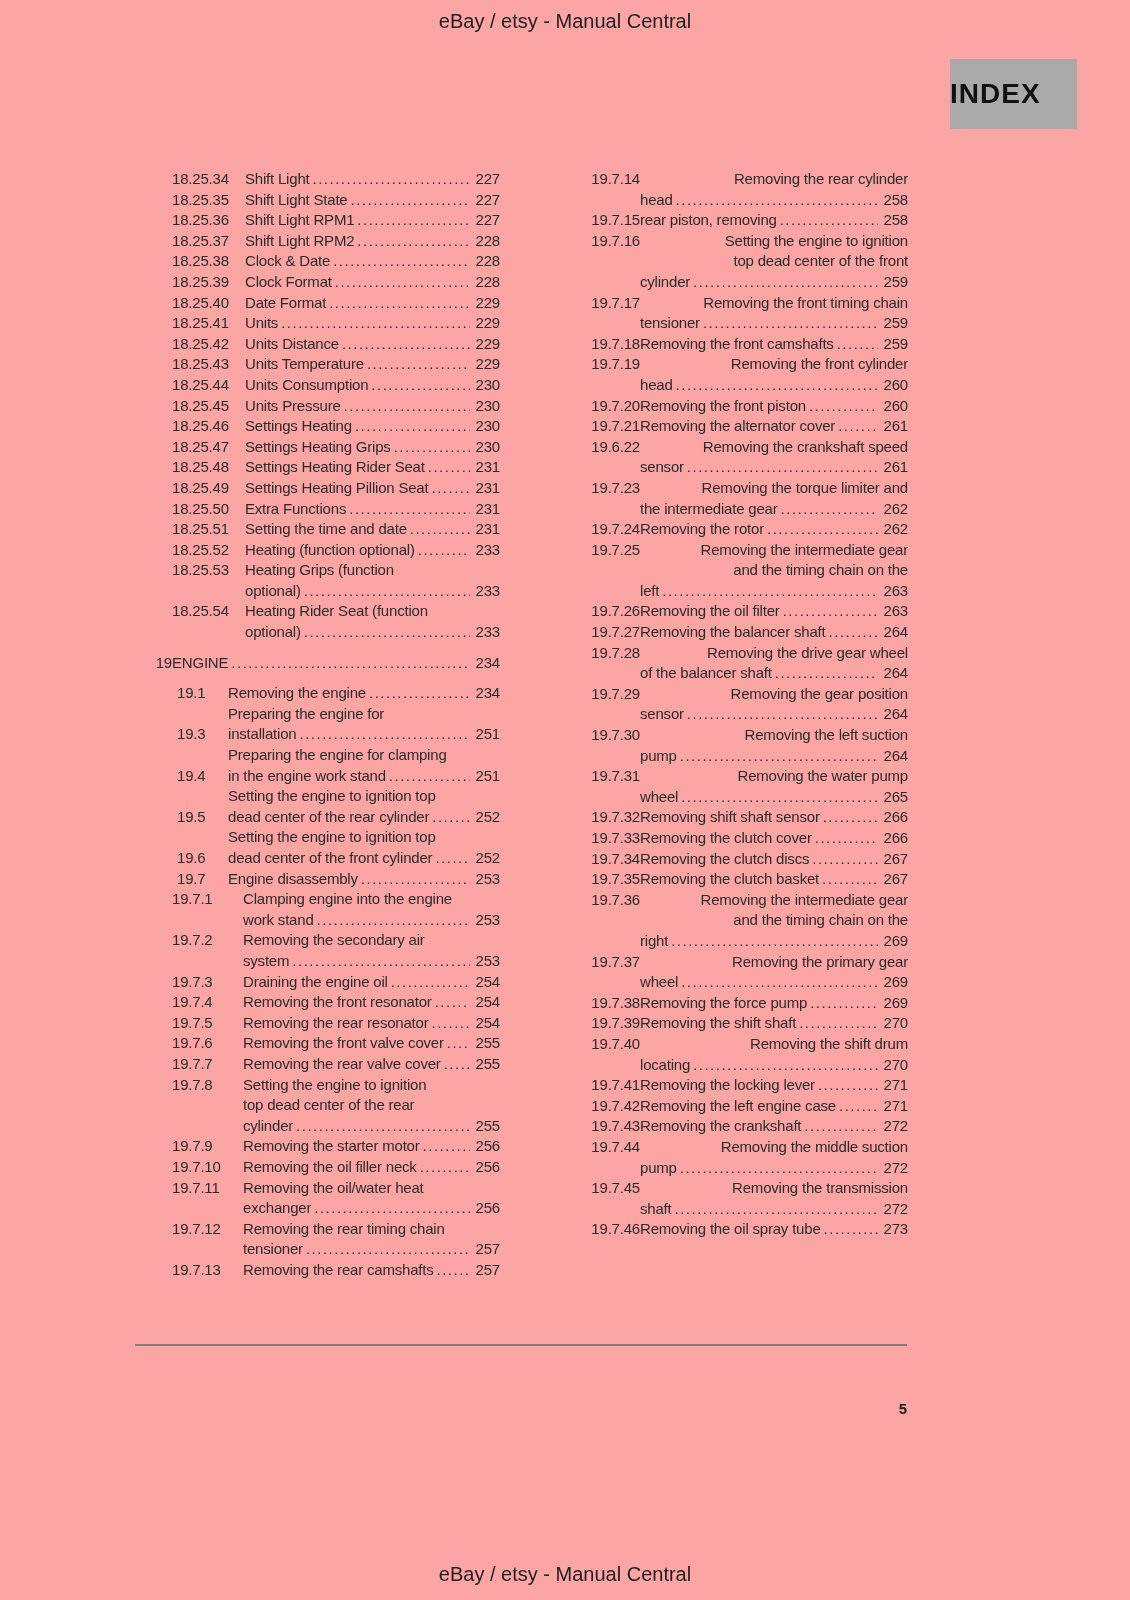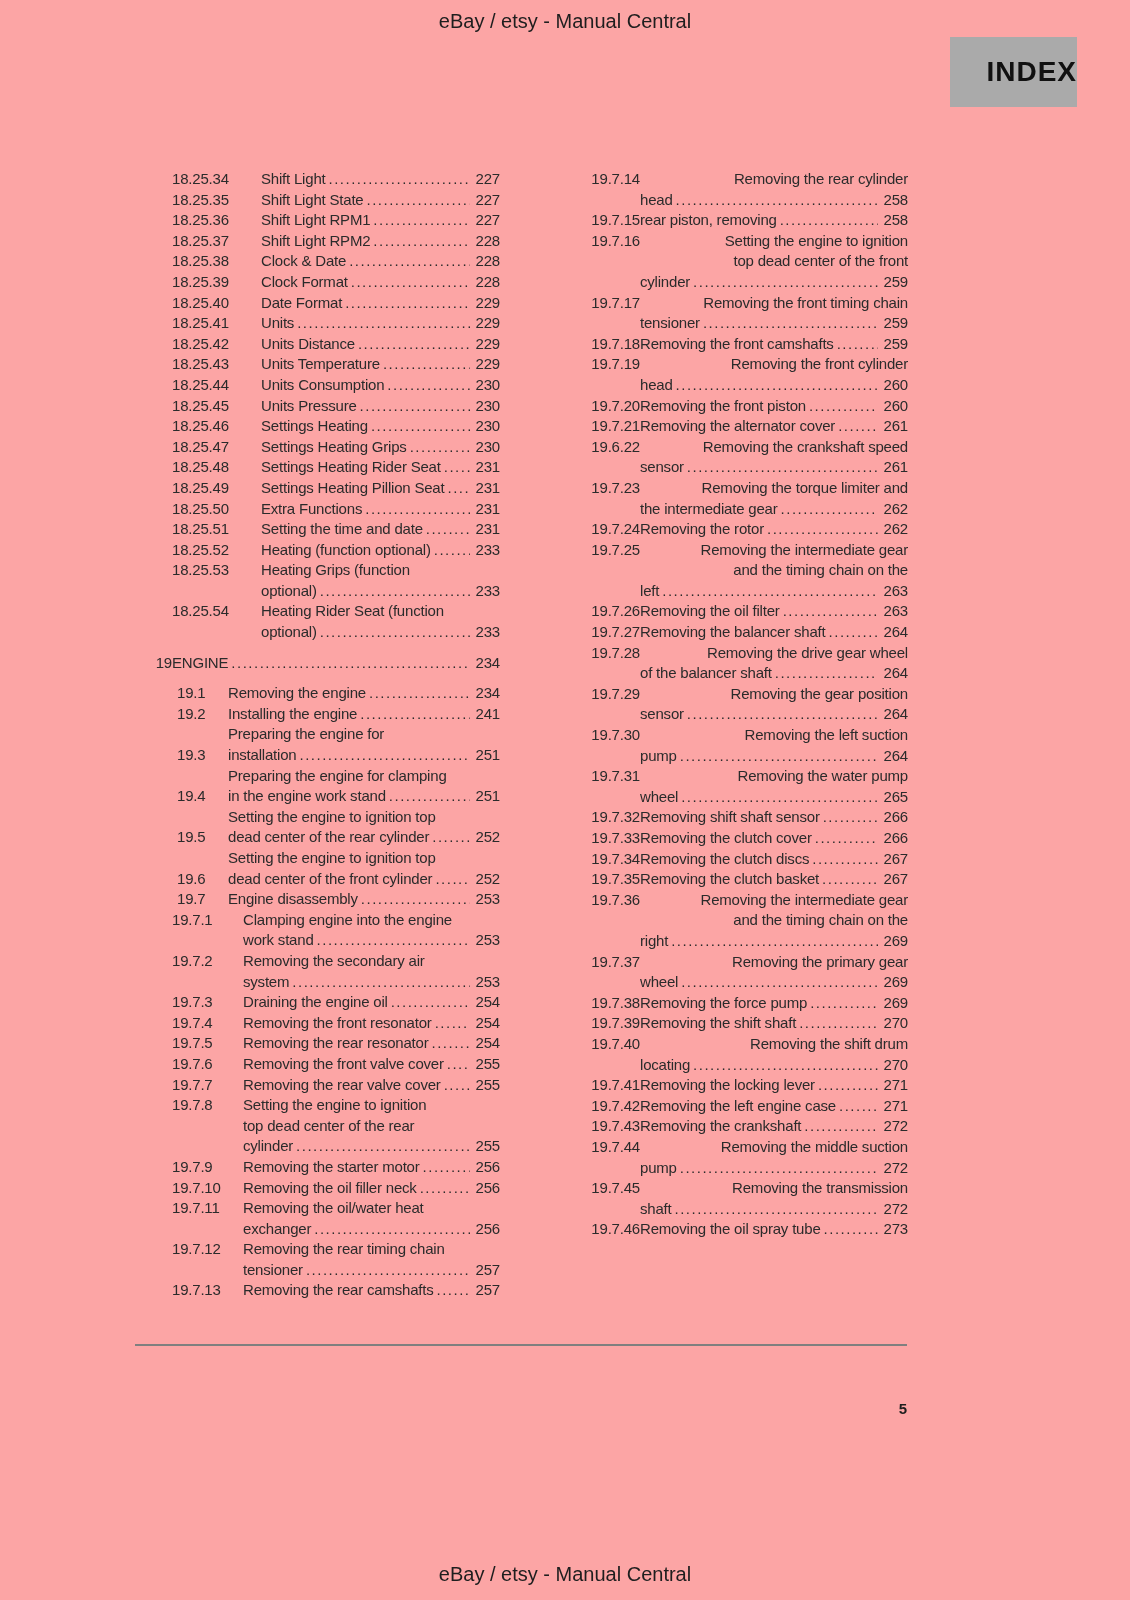--- a/index.html
+++ b/index.html
@@ -14,44 +14,44 @@
   }
   .header-title {
     position: absolute;
     top: 10px; left: 0; right: 0;
     text-align: center;
     font-size: 20px;
     color: #1e1e1e;
   }
   .index-badge {
     position: absolute;
-    left: 950px; top: 37px;
+    left: 950px; top: 59px;
     width: 127px; height: 70px;
     background: #aaaaaa;
-    display: flex; align-items: center; justify-content: flex-end;
+    display: flex; align-items: center; justify-content: flex-start;
   }
   .index-badge span {
     font-size: 28px;
     font-weight: bold;
     letter-spacing: 1px;
     color: #111111;
   }
   .col {
     position: absolute;
     top: 169px;
     font-size: 15px;
     line-height: 20.6px;
     letter-spacing: -0.2px;
   }
   .col-left  { left: 135px; width: 365px; }
   .col-right { left: 563px; width: 345px; }
   .entry { display: flex; }
   .entry .num  { flex: 0 0 auto; white-space: nowrap; }
   .entry .body { flex: 1 1 auto; min-width: 0; }
-  .level-s        { padding-left: 37px; gap: 16px; } .level-s .num        { flex-basis: 73px; }
+  .level-s        { padding-left: 37px; } .level-s .num        { flex-basis: 73px; }
   .level-chapter  { padding-left: 7px; margin: 10px 0; } .level-chapter .num { flex-basis: 30px; text-align: right; }
   .level-l1       { padding-left: 42px; align-items: flex-end; } .level-l1 .num       { flex-basis: 51px; }
   .level-l2       { padding-left: 37px; } .level-l2 .num       { flex-basis: 71px; }
   .col-right .level-l2 { padding-left: 10px; text-align: right; }
   .col-right .level-l2 .num { flex-basis: 67px; }
   .line { display: block; }
   .line.last { display: flex; }
   .line.last .txt { flex: 0 0 auto; white-space: nowrap; }
   .dots {
     flex: 1 1 auto;
@@ -326,30 +326,20 @@
     <span class="num">19.1</span>
     <span class="body">
             <span class="line last">
               <span class="txt">Removing the engine</span>
               <span class="dots"></span>
               <span class="page">234</span>
             </span>
           </span>
   </div>
         <div class="entry level-l1">
-    <span class="num">19.2</span>
-    <span class="body">
-            <span class="line last">
-              <span class="txt">Installing the engine</span>
-              <span class="dots"></span>
-              <span class="page">241</span>
-            </span>
-          </span>
-  </div>
-        <div class="entry level-l1">
     <span class="num">19.3</span>
     <span class="body">
             <span class="line">Preparing the engine for</span>
             <span class="line last">
               <span class="txt">installation</span>
               <span class="dots"></span>
               <span class="page">251</span>
             </span>
           </span>
   </div>

